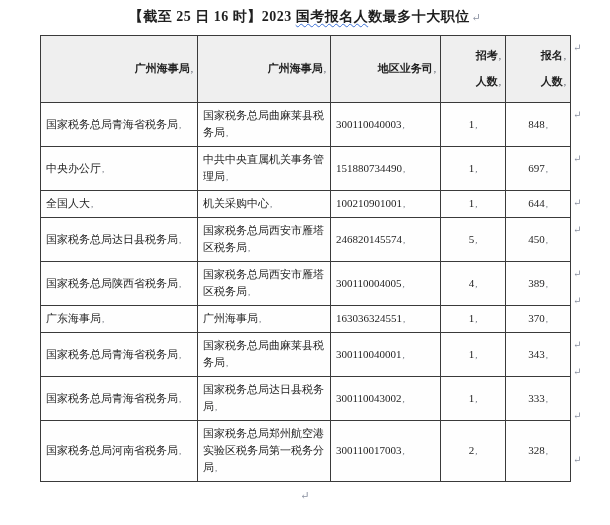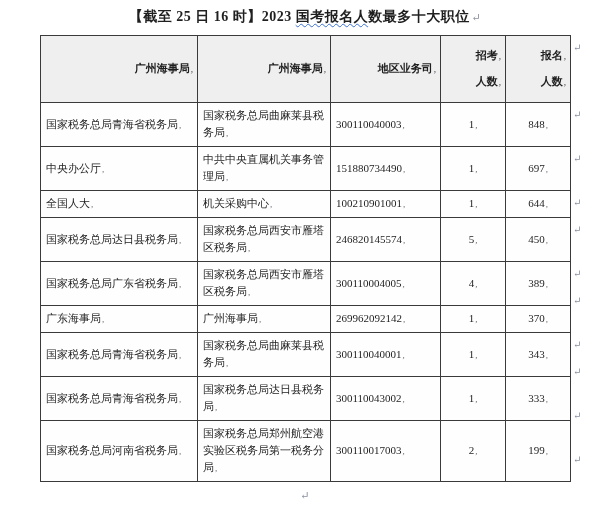--- a/index.html
+++ b/index.html
@@ -146,30 +146,30 @@
           <td class="center"><span>644</span><span class="cmark">,</span></td>
         </tr>
         <tr>
           <td class="left"><span>国家税务总局达日县税务局</span><span class="cmark">,</span></td>
           <td class="left"><span>国家税务总局西安市雁塔区税务局</span><span class="cmark">,</span></td>
           <td class="left"><span>246820145574</span><span class="cmark">,</span></td>
           <td class="center"><span>5</span><span class="cmark">,</span></td>
           <td class="center"><span>450</span><span class="cmark">,</span></td>
         </tr>
         <tr>
-          <td class="left"><span>国家税务总局广东省税务局</span><span class="cmark">,</span></td>
+          <td class="left"><span>国家税务总局陕西省税务局</span><span class="cmark">,</span></td>
           <td class="left"><span>国家税务总局西安市雁塔区税务局</span><span class="cmark">,</span></td>
           <td class="left"><span>300110004005</span><span class="cmark">,</span></td>
           <td class="center"><span>4</span><span class="cmark">,</span></td>
           <td class="center"><span>389</span><span class="cmark">,</span></td>
         </tr>
         <tr>
           <td class="left"><span>广东海事局</span><span class="cmark">,</span></td>
           <td class="left"><span>广州海事局</span><span class="cmark">,</span></td>
-          <td class="left"><span>269962092142</span><span class="cmark">,</span></td>
+          <td class="left"><span>163036324551</span><span class="cmark">,</span></td>
           <td class="center"><span>1</span><span class="cmark">,</span></td>
           <td class="center"><span>370</span><span class="cmark">,</span></td>
         </tr>
         <tr>
           <td class="left"><span>国家税务总局青海省税务局</span><span class="cmark">,</span></td>
           <td class="left"><span>国家税务总局曲麻莱县税务局</span><span class="cmark">,</span></td>
           <td class="left"><span>300110040001</span><span class="cmark">,</span></td>
           <td class="center"><span>1</span><span class="cmark">,</span></td>
           <td class="center"><span>343</span><span class="cmark">,</span></td>
         </tr>
@@ -178,21 +178,21 @@
           <td class="left"><span>国家税务总局达日县税务局</span><span class="cmark">,</span></td>
           <td class="left"><span>300110043002</span><span class="cmark">,</span></td>
           <td class="center"><span>1</span><span class="cmark">,</span></td>
           <td class="center"><span>333</span><span class="cmark">,</span></td>
         </tr>
         <tr>
           <td class="left"><span>国家税务总局河南省税务局</span><span class="cmark">,</span></td>
           <td class="left"><span>国家税务总局郑州航空港实验区税务局第一税务分局</span><span class="cmark">,</span></td>
           <td class="left"><span>300110017003</span><span class="cmark">,</span></td>
           <td class="center"><span>2</span><span class="cmark">,</span></td>
-          <td class="center"><span>199</span><span class="cmark">,</span></td>
+          <td class="center"><span>328</span><span class="cmark">,</span></td>
         </tr>
       </tbody>
   </table>
 <span class="rowmark" style="top: 8px;">↵</span>
     <span class="rowmark" style="top: 75px;">↵</span>
     <span class="rowmark" style="top: 119px;">↵</span>
     <span class="rowmark" style="top: 163px;">↵</span>
     <span class="rowmark" style="top: 190px;">↵</span>
     <span class="rowmark" style="top: 234px;">↵</span>
     <span class="rowmark" style="top: 261px;">↵</span>

